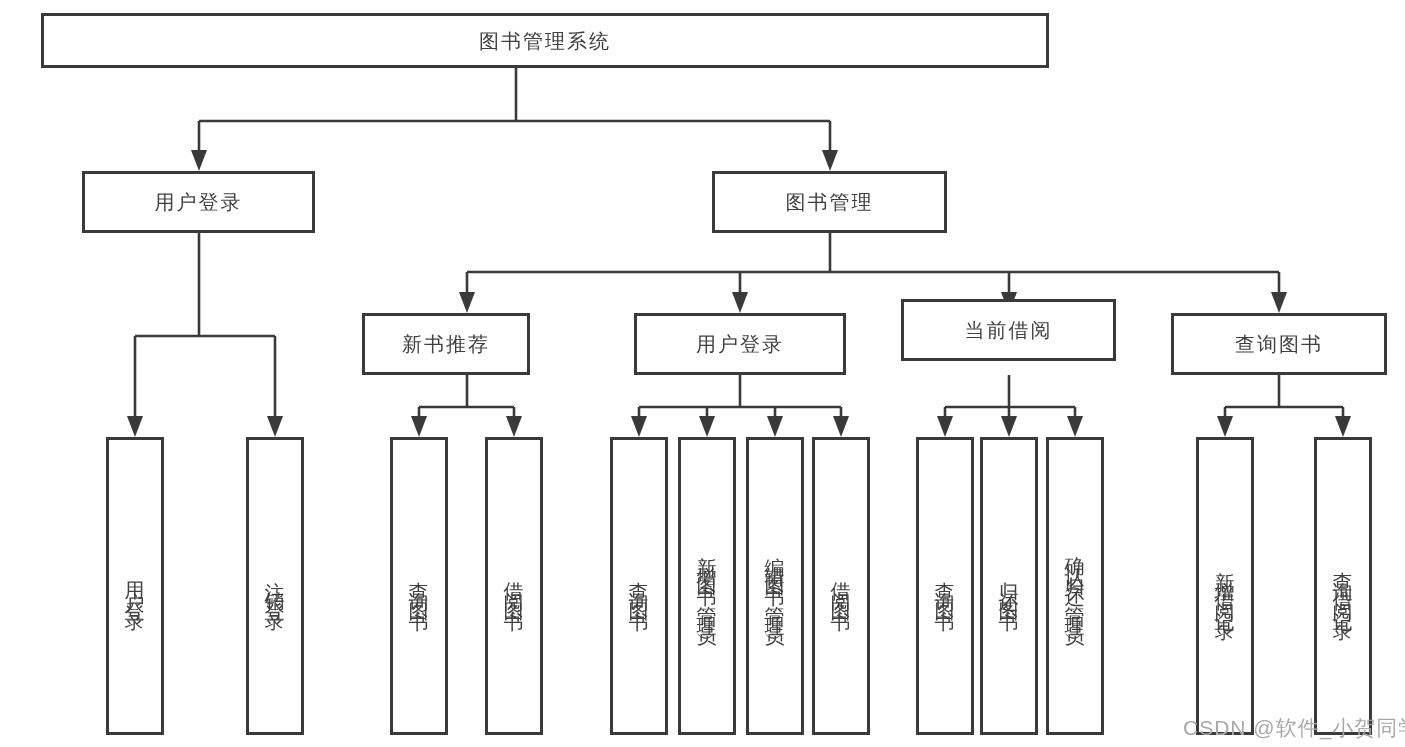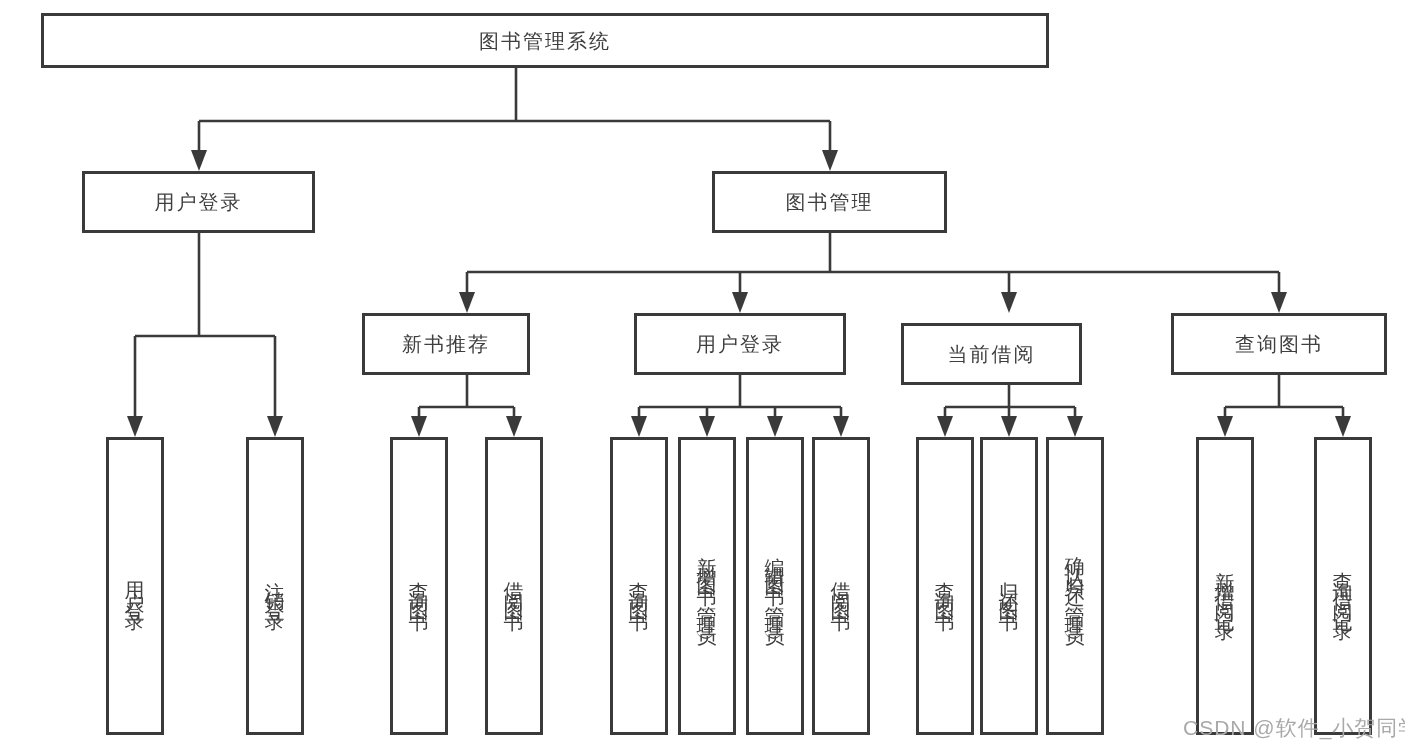--- a/index.html
+++ b/index.html
@@ -141,21 +141,21 @@
   <div class="box" style="left:712px; top:171px; width:235px; height:62px;">
     <span>图书管理</span>
   </div>
 
   <div class="box" style="left:362px; top:313px; width:168px; height:62px;">
     <span>新书推荐</span>
   </div>
   <div class="box" style="left:634px; top:313px; width:212px; height:62px;">
     <span>用户登录</span>
   </div>
-  <div class="box" style="left:901px; top:323px; width:181px; height:62px;">
+  <div class="box" style="left:901px; top:299px; width:215px; height:62px;">
     <span>当前借阅</span>
   </div>
   <div class="box" style="left:1171px; top:313px; width:216px; height:62px;">
     <span>查询图书</span>
   </div>
 
   <div class="box leaf" style="left:106px; top:437px; width:58px; height:298px;">
     <span>用户登录</span>
   </div>
   <div class="box leaf" style="left:246px; top:437px; width:58px; height:298px;">

